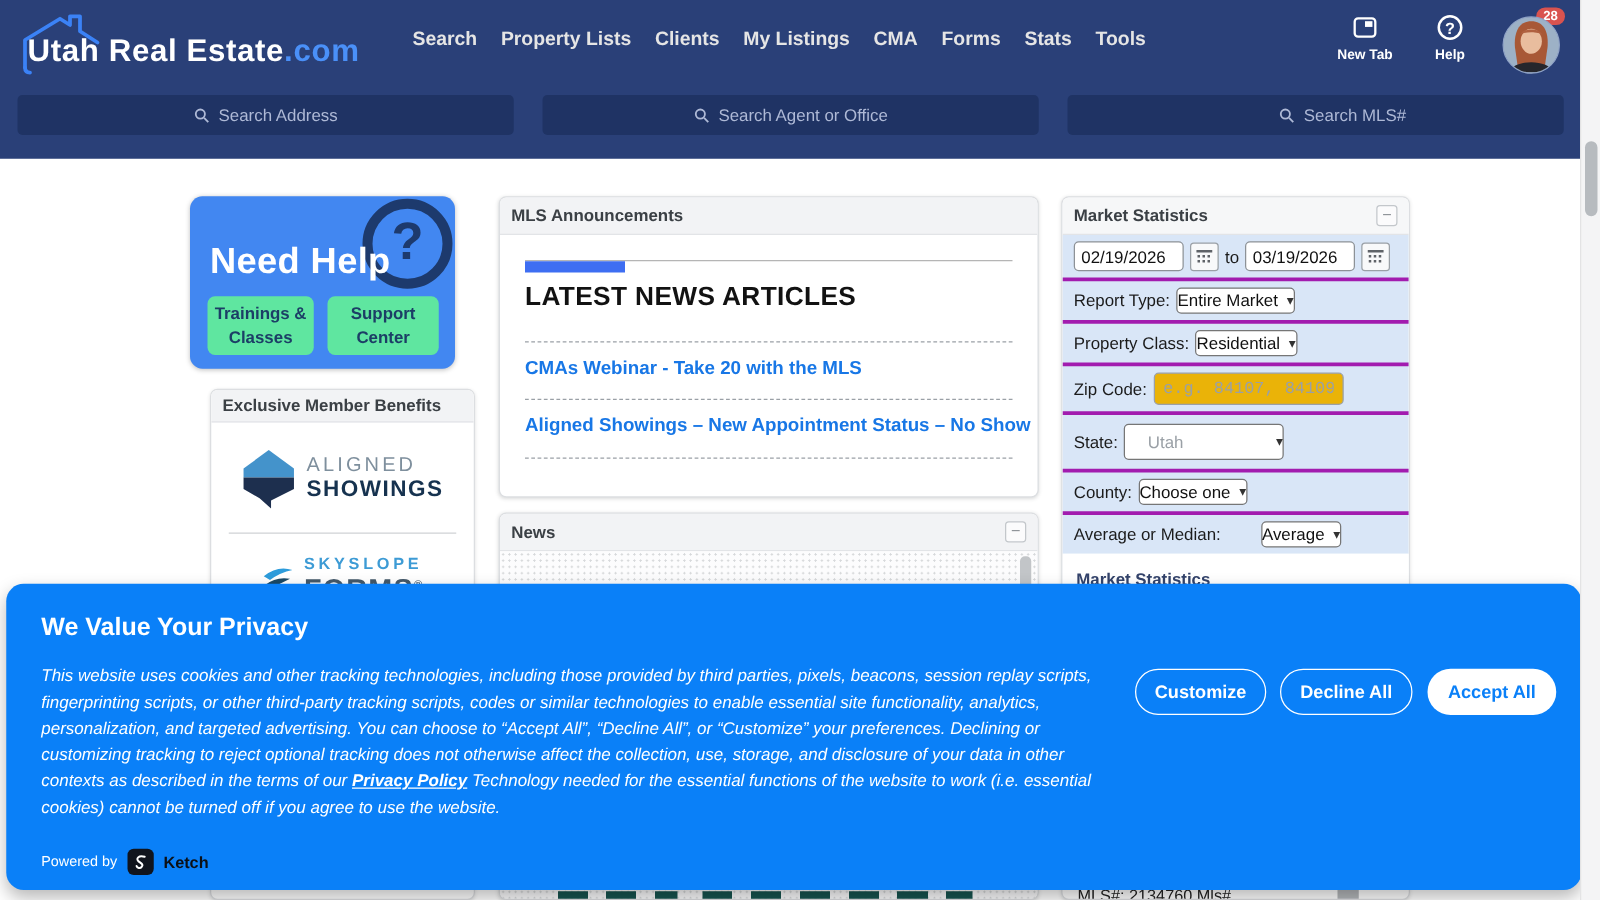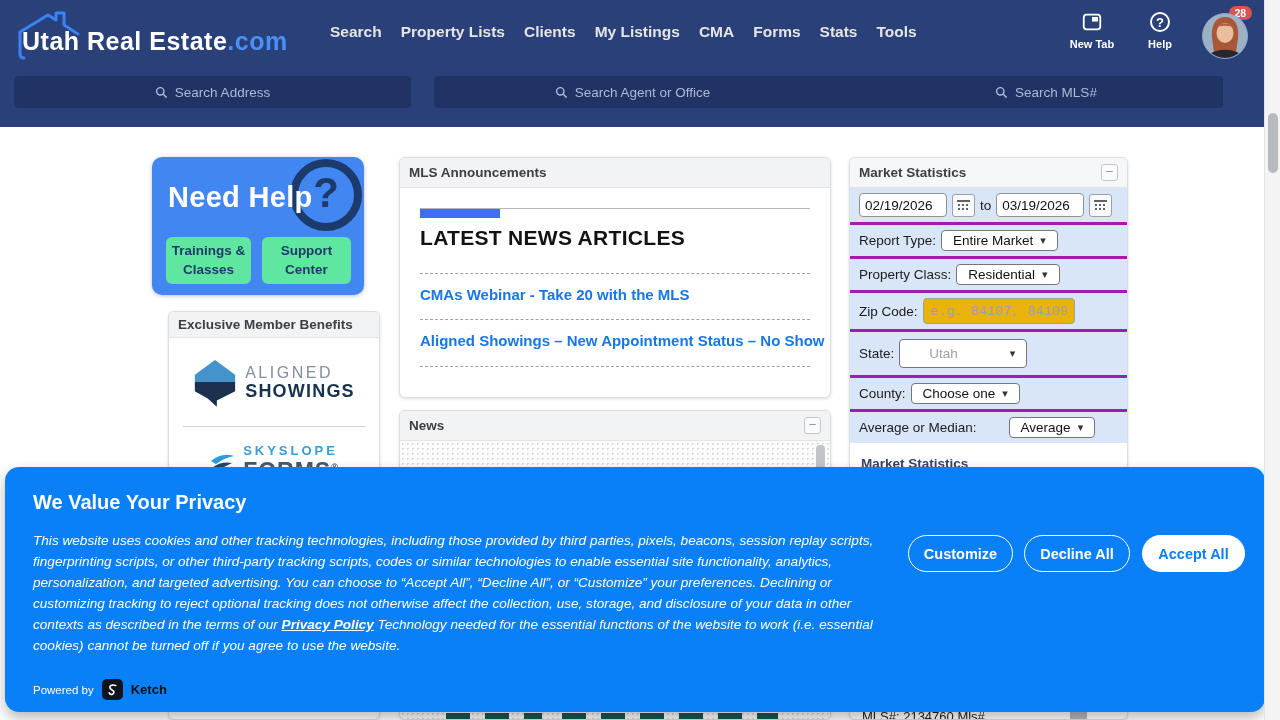--- a/index.html
+++ b/index.html
@@ -16,35 +16,35 @@
   .topnav .nav-item { color:#e5e5e5; font-size:15.5px; font-weight:bold; cursor:pointer; white-space:nowrap; }
   .top-actions { position:absolute; left:1066px; top:10px; display:flex; gap:16px; }
   .action { display:flex; flex-direction:column; align-items:center; gap:4px; cursor:pointer; width:52px; }
   .action .ic { height:24px; display:flex; align-items:center; justify-content:center; position:relative; }
   .action .lbl { color:#fff; font-size:11px; font-weight:bold; white-space:nowrap; }
   .help-circle { width:20px; height:20px; border:2px solid #fff; border-radius:50%; color:#fff; font-weight:bold; font-size:13px; display:flex; align-items:center; justify-content:center; }
   .badge { position:absolute; top:-4px; left:10px; background:#d9534f; color:#fff; font-size:10.5px; font-weight:bold; border-radius:9px; padding:1px 6px; }
   .avatar { position:absolute; left:1202px; top:13px; width:46px; height:46px; border-radius:50%; overflow:hidden; cursor:pointer; border:1px solid #8fa2c6; background:#9db1c6; }
   .searchbar { position:absolute; top:76px; height:32px; width:397px; background:#1f3364; border-radius:4px; display:flex; align-items:center; justify-content:center; gap:7px; cursor:text; }
   .searchbar .ph { color:#aeb9d6; font-size:13.5px; }
-  .sb1 { left:14px; } .sb2 { left:434px; } .sb3 { left:826px;padding-left:43px; }
+  .sb1 { left:14px; } .sb2 { left:434px; } .sb3 { left:854px;padding-left:43px; }
 
   
   .scroll-track { position:absolute; left:1264px; top:0; width:16px; height:720px; background:#f4f4f5; border-left:1px solid #e3e3e4; z-index:60; }
   .scroll-thumb { position:absolute; left:3px; top:113px; width:10px; height:60px; background:#b7bbbf; border-radius:5px; }
 
   
   .panel { position:absolute; background:#fff; border:1px solid #dcdee1; border-radius:6px; box-shadow:0 1px 3px rgba(60,64,67,.18); overflow:hidden;margin-left:16px; }
   .panel-h { height:30px; background:#f2f3f5; border-bottom:1px solid #e2e4e7; display:flex; align-items:center; justify-content:space-between; padding:0 9px; }
   .panel-h .pt { font-size:13.5px; font-weight:bold; color:#3b4045; }
   .collapse-btn { width:17px; height:17px; border:1px solid #c3c7cb; border-radius:3px; background:#fbfbfc; color:#90959a; font-size:13px; line-height:14px; text-align:center; cursor:pointer; }
 
   
   .need-help { position:absolute; left:152px; top:157px; width:212px; height:138px; background:#4287f1; border-radius:10px; box-shadow:0 1px 4px rgba(0,0,0,.25); }
-  .nh-title { position:absolute; left:16px; top:24px; color:#fff; font-size:29px; font-weight:bold; letter-spacing:.3px; z-index:2; }
+  .nh-title { position:absolute; left:16px; top:36px; color:#fff; font-size:29px; font-weight:bold; letter-spacing:.3px; z-index:2; }
   .nh-circle { position:absolute; left:138px; top:2px; width:72px; height:72px; border:8px solid #1d3a6d; border-radius:50%; display:flex; align-items:center; justify-content:center; z-index:1; }
   .nh-q { color:#1d3a6d; font-size:42px; font-weight:bold; margin-top:-4px; }
   .nh-btn { position:absolute; top:80px; height:47px; background:#5fe6a0; border:none; border-radius:6px; color:#1c3e66; font-family:inherit; font-size:13.5px; font-weight:bold; line-height:1.35; cursor:pointer; text-align:center; }
   .nh-b1 { left:14px; width:85px; } .nh-b2 { left:110px; width:89px; }
 
   
   .benefits { left:152px; top:311px; width:212px; height:409px; }
   .benefits .panel-h { height:26px; }
   .ben-logo { display:flex; align-items:center; justify-content:center; gap:8px; margin-top:20px; }
   .al-l1 { font-size:16px; color:#7e8f9d; letter-spacing:2.5px; line-height:1.1; }
@@ -73,21 +73,21 @@
   .ts1 { left:46px; width:96px; } .ts2 { left:162px; width:216px; }
 
   
   .mstats { left:833px; top:157px; width:279px; height:563px; }
   .mstats .panel-h { background:#f6f7f8; }
   .ms-form { background:#d9e6f7; }
   .ms-row { display:flex; align-items:center; gap:5px; padding:5px 9px; border-bottom:3px solid #a21caf; font-size:13.5px; color:#1b1b1b; flex-wrap:nowrap; }
   .ms-row label { white-space:nowrap; }
   .date-inp { width:88px; height:24px; border:1px solid #8d9297; border-radius:4px; padding:0 5px; font-family:inherit; font-size:13.5px; color:#111; background:#fff; }
   .cal-btn { width:23px; height:23px; border:1px solid #9aa0a6; border-radius:3px; background:#f8f9fa; display:flex; align-items:center; justify-content:center; cursor:pointer; padding:0; }
-  .sel { display:inline-flex; align-items:center; gap:7px; border:1px solid #767676; border-radius:4px; background:#fff; padding:2px 11px; font-size:13.5px; color:#111; cursor:pointer; white-space:nowrap;text-align:right; }
+  .sel { display:inline-flex; align-items:center; gap:7px; border:1px solid #767676; border-radius:4px; background:#fff; padding:2px 0; font-size:13.5px; color:#111; cursor:pointer; white-space:nowrap;text-align:right; }
   .sel::after { content:"▾"; font-size:11px; color:#333; }
   .sel-state { width:128px; height:29px; justify-content:space-between; color:#9aa0a6; }
   .zip-inp { width:152px; height:26px; border:1px solid #9aa0a6; border-radius:4px; padding:0 7px; font-family:Liberation Mono, monospace; font-size:13.5px; background:#eab308; }
   .zip-inp::placeholder { color:#9aa0a6; }
   .ms-results { background:#fff; }
   .ms-sec-title { padding:13px 11px 7px; font-size:13.5px; font-weight:bold; color:#33436b; }
   .ms-stat-row { display:flex; justify-content:space-between; padding:3px 15px 3px 17px; font-size:13.5px; color:#1a1a1a; }
   .ms-clip { position:absolute; left:12px; top:551px; font-size:13px; color:#222; white-space:nowrap; }
   .ms-scroll-piece { position:absolute; left:220px; top:553px; width:17px; height:14px; background:#b4b7ba; }
 

